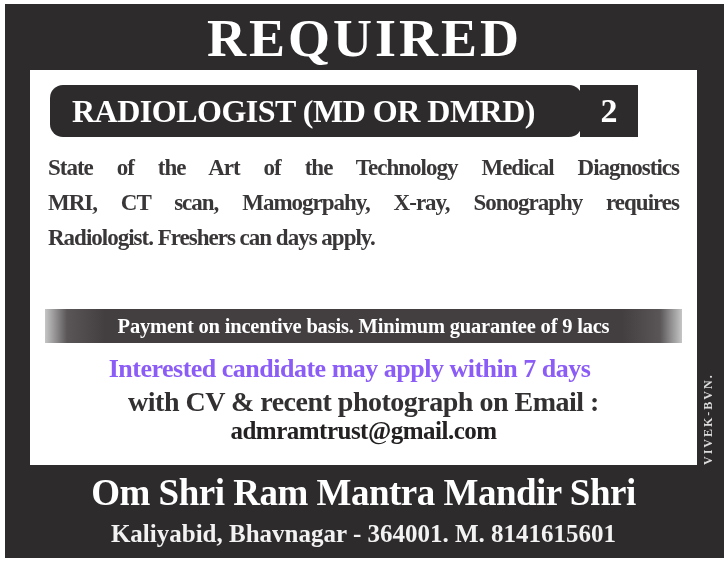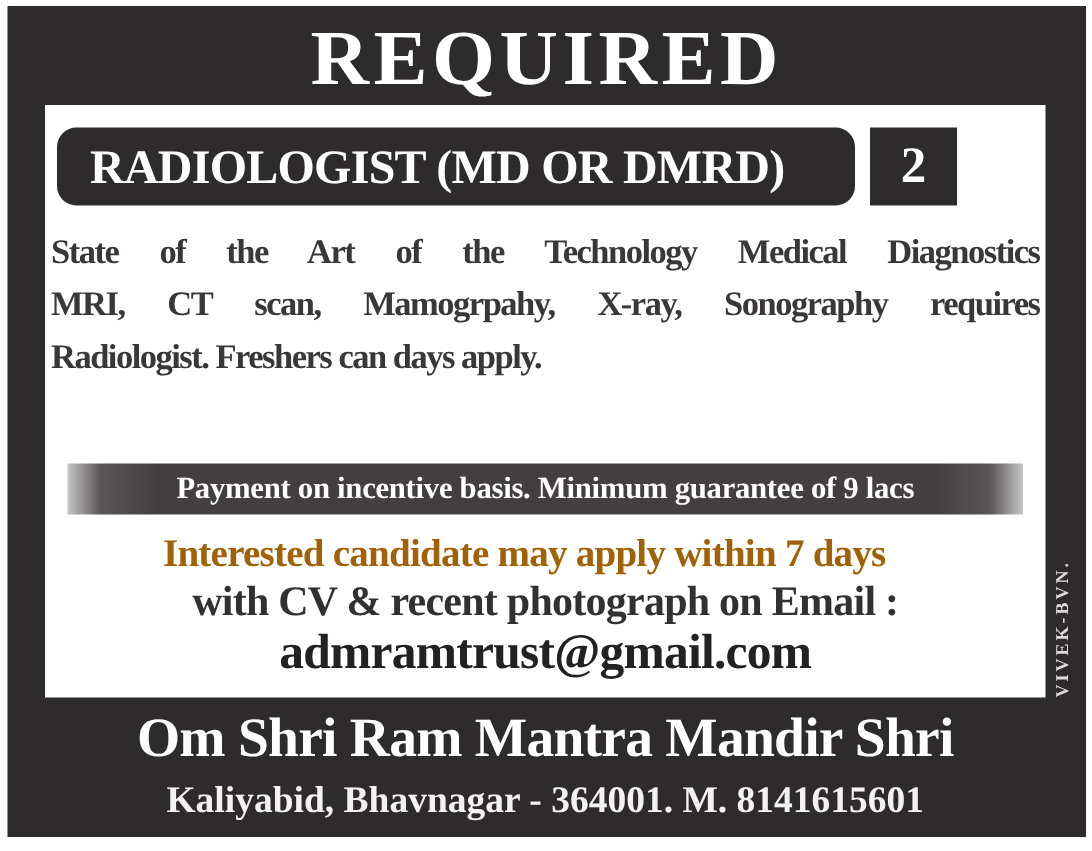--- a/index.html
+++ b/index.html
@@ -41,21 +41,21 @@
   .panel {
     position: absolute;
     left: 30px; top: 70px;
     width: 667px; height: 395px;
     background: #ffffff;
   }
 
   
   .position-bar {
     position: absolute;
-    left: 8px; top: 15px;
+    left: 20px; top: 15px;
     width: 532px; height: 52px;
     background: #2e2b2c;
     color: #ffffff;
     display: flex;
     align-items: center;
     padding-left: 22px;
     font-weight: bold;
     font-size: 32px;
     letter-spacing: -0.5px;
     white-space: nowrap;
@@ -72,21 +72,21 @@
     justify-content: center;
     font-weight: bold;
     font-size: 34px;
   }
 
   
   .body-text {
     position: absolute;
     left: 0; top: 80px;
     width: 667px;
-    padding: 0 4px;
+    padding: 0 18px;
     color: #3a3738;
     font-weight: bold;
     font-size: 23px;
     letter-spacing: -1px;
     line-height: 35px;
   }
   .body-text .jline { text-align: justify; text-align-last: justify; white-space: normal; }
   .body-text .lline { text-align: left; }
 
   
@@ -106,21 +106,21 @@
     letter-spacing: -0.2px;
     white-space: nowrap;
   }
 
   
   .apply-line1 {
     position: absolute;
     left: 0; top: 284px;
     width: 639px;
     text-align: center;
-    color: #a16207;
+    color: #8b5cf6;
     font-weight: bold;
     font-size: 26px;
     letter-spacing: -0.5px;
     white-space: nowrap;
   }
   .apply-line2 {
     position: absolute;
     left: 0; top: 316px;
     width: 667px;
     text-align: center;
@@ -130,21 +130,21 @@
     letter-spacing: -0.5px;
     white-space: nowrap;
   }
   .email {
     position: absolute;
     left: 0; top: 347px;
     width: 667px;
     text-align: center;
     color: #242122;
     font-weight: bold;
-    font-size: 33px;
+    font-size: 25px;
     letter-spacing: -0.5px;
     white-space: nowrap;
   }
 
   
   .trust-name {
     position: absolute;
     left: 30px; top: 470px;
     width: 667px;
     text-align: center;

